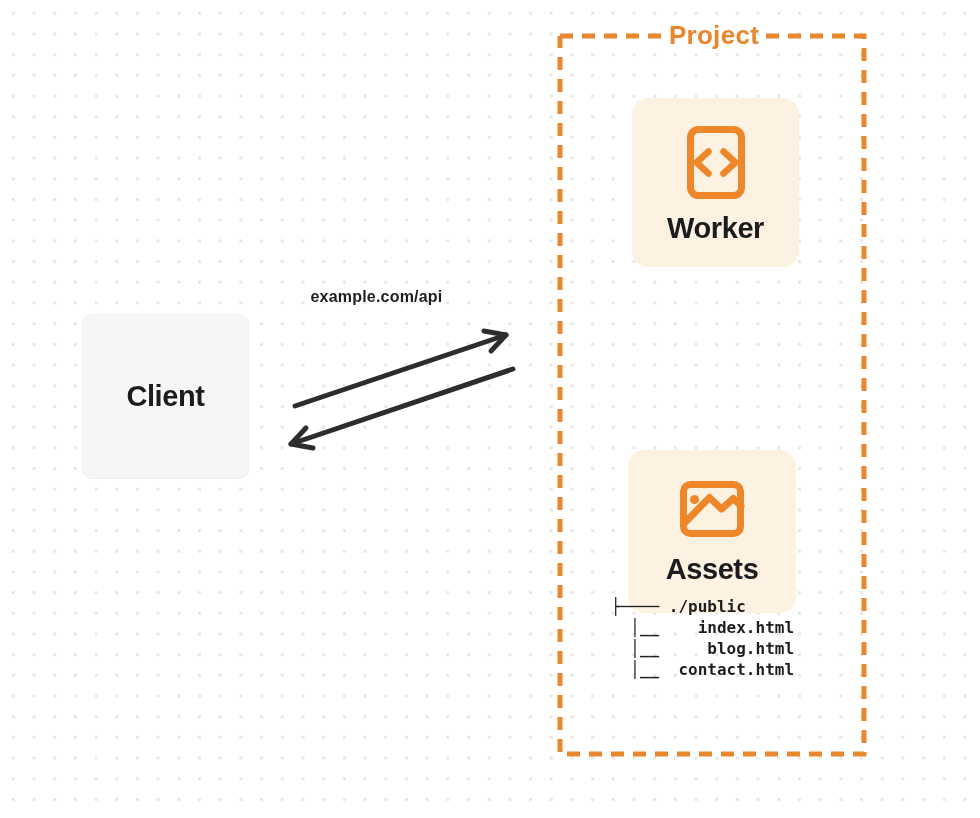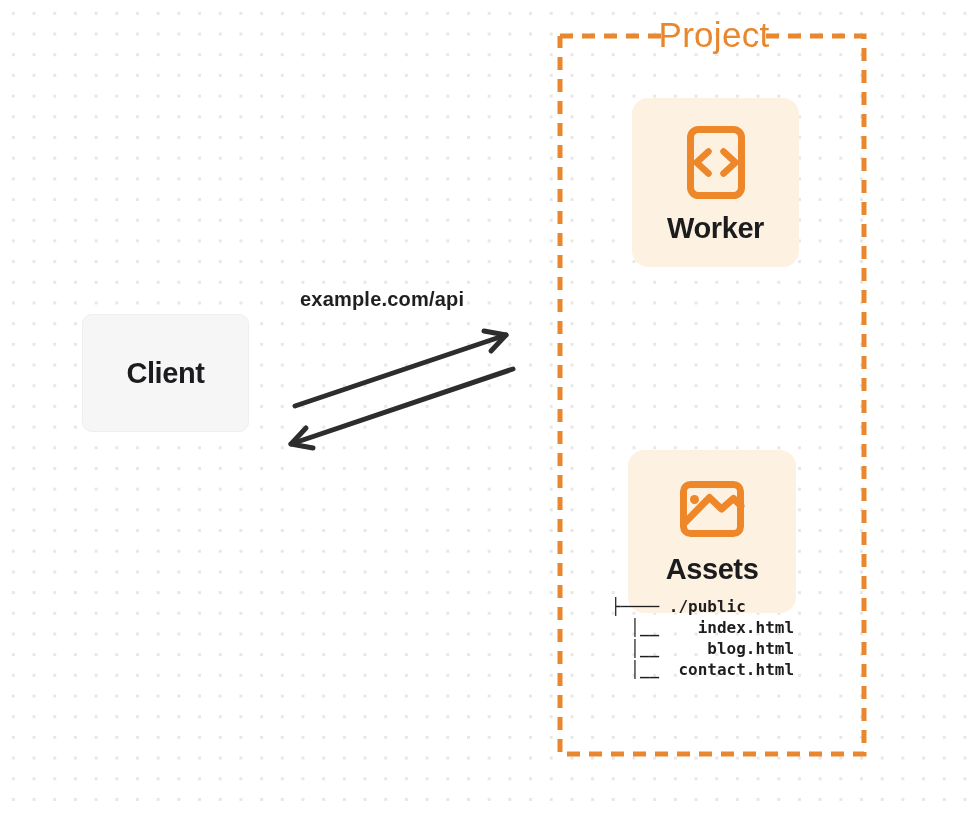--- a/index.html
+++ b/index.html
@@ -21,31 +21,31 @@
     left: 0; top: 0;
     width: 980px; height: 818px;
     pointer-events: none;
   }
 
   .project-label {
     position: absolute;
     left: 614px; top: 21px;
     width: 200px;
     text-align: center;
-    font-size: 35px;
-    font-weight: normal;
+    font-size: 26px;
+    font-weight: bold;
     letter-spacing: 0.3px;
     color: #E8872E;
     line-height: 28px;
   }
 
   .client-box {
     position: absolute;
     left: 82px; top: 314px;
-    width: 167px; height: 118px;
+    width: 167px; height: 165px;
     background: #F6F6F7;
     border: 1px solid #EFEFEF;
     border-radius: 10px;
     display: flex;
     align-items: center;
     justify-content: center;
     box-sizing: border-box;
   }
 
   .node-label {
@@ -65,24 +65,24 @@
     box-sizing: border-box;
   }
   .card.worker { left: 632px; top: 98px; width: 167px; height: 169px; padding-top: 28px; }
   .card.assets { left: 628px; top: 450px; width: 168px; height: 163px; padding-top: 31px; }
   .card .icon { display: block; line-height: 0; }
   .card.worker .card-label { margin-top: 13px; }
   .card.assets .card-label { margin-top: 15px; }
 
   .request-label {
     position: absolute;
-    left: 300px; top: 288px;
+    left: 284px; top: 288px;
     width: 185px;
-    text-align: left;
-    font-size: 20px;
+    text-align: center;
+    font-size: 16px;
     font-weight: bold;
     letter-spacing: 0.2px;
     color: #1F1F21;
   }
 
   .file-tree {
     position: absolute;
     left: 611px; top: 596px;
     margin: 0;
     font-family: "DejaVu Sans Mono", monospace;

